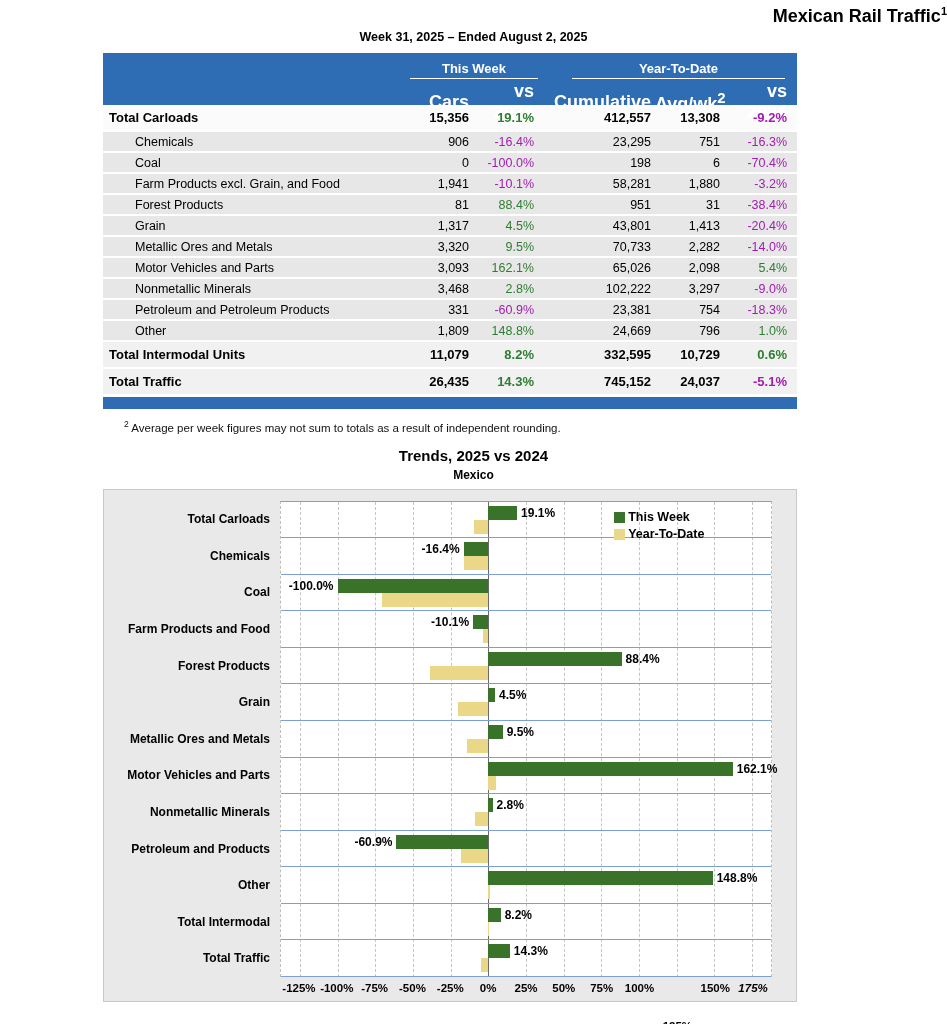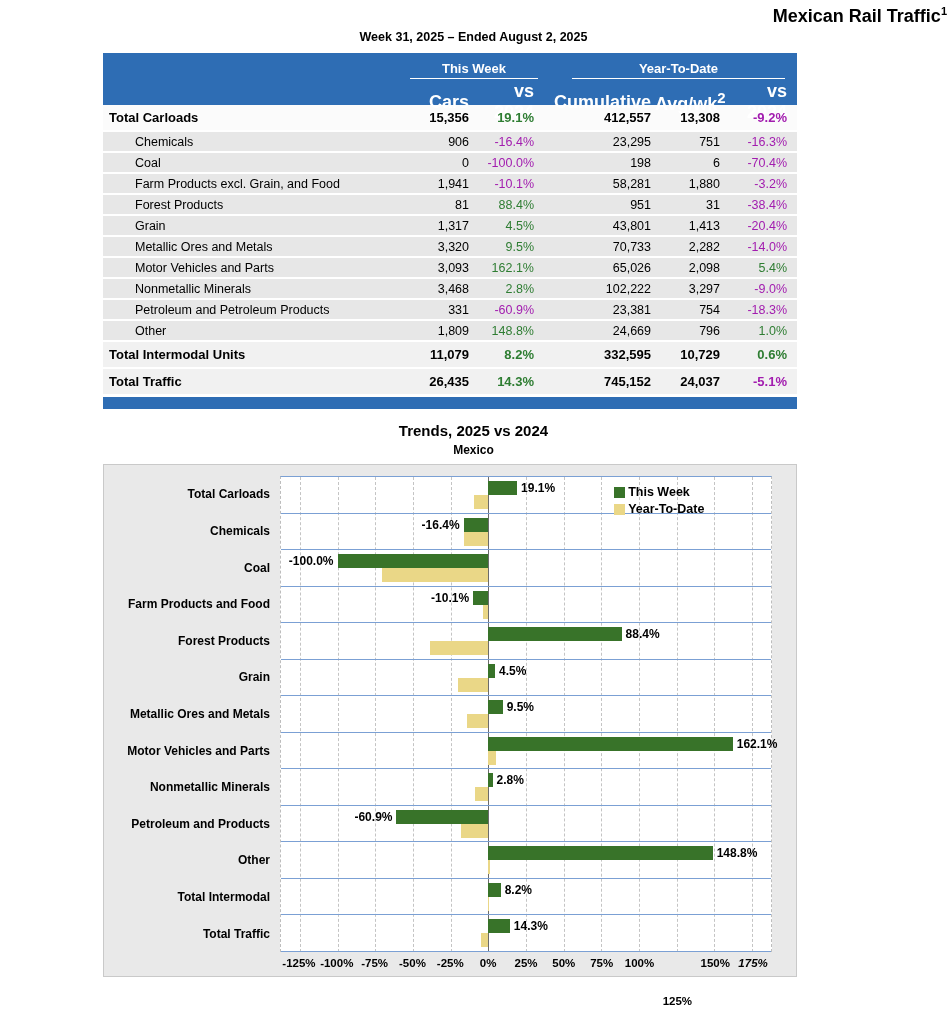--- a/index.html
+++ b/index.html
@@ -206,20 +206,21 @@
           <div class="num c-twvs pct pos">14.3%</div>
           <div class="num c-cum">745,152</div>
           <div class="num c-avg">24,037</div>
           <div class="num c-ytdvs pct neg">-5.1%</div>
         </div>
       </div>
     <div class="tbottom-bar"></div>
   </div>
 
   <div class="footnotes">
+    <div class="footnote"><sup>2</sup> <span>Average per week figures may not sum to totals as a result of independent rounding.</span></div>
   </div>
 
   <div class="chart-title">Trends, 2025 vs 2024</div>
   <div class="chart-subtitle">Mexico</div>
 
   <div class="chart-box">
     <div class="cat-labels" id="cat-labels">
         <div class="cat-label" style="height: 7.69231%;">Total Carloads</div>
         <div class="cat-label" style="height: 7.69231%;">Chemicals</div>
         <div class="cat-label" style="height: 7.69231%;">Coal</div>

